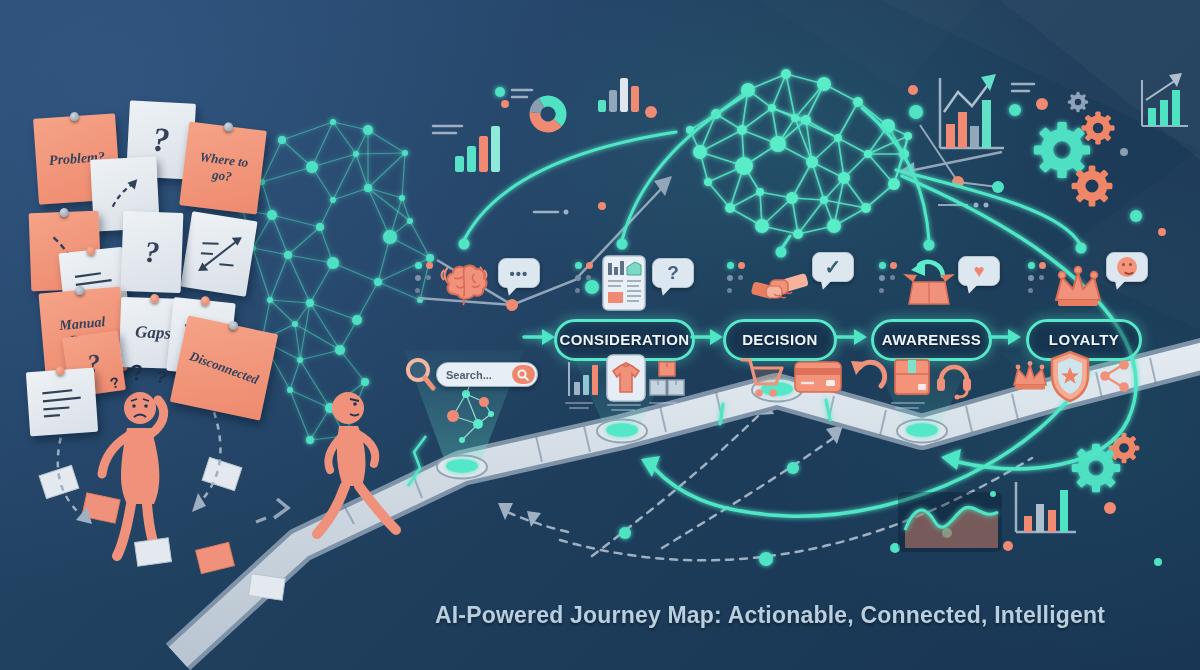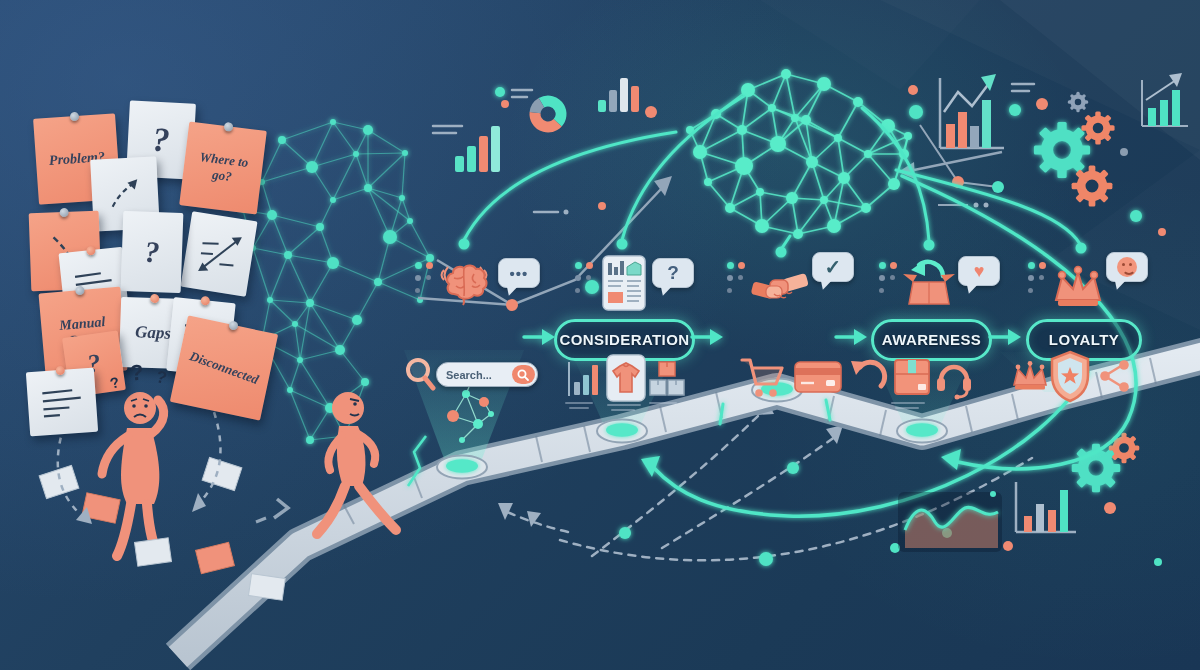--- a/index.html
+++ b/index.html
@@ -734,20 +734,21 @@
   </div>
 </div>
 
 <div class="abs" style="left:104px;top:360px;width:90px;height:40px;color:#1d2f49;font-weight:700;">
   <span class="abs" style="left:6px;top:14px;font-size:15px;transform:rotate(-16deg);">?</span>
   <span class="abs" style="left:26px;top:0px;font-size:22px;transform:rotate(-4deg);">?</span>
   <span class="abs" style="left:52px;top:8px;font-size:17px;transform:rotate(14deg);">?</span>
 </div>
 
 <div class="pill" style="left:554px;top:319px;width:135px;text-align:center;">CONSIDERATION</div>
+<div class="pill" style="left:723px;top:319px;width:108px;">DECISION</div>
 <div class="pill" style="left:871px;top:319px;width:115px;">AWARENESS</div>
 <div class="pill" style="left:1026px;top:319px;width:110px;">LOYALTY</div>
 <svg class="stage-arrow" style="left:522px;">
       <line x1="2" y1="10" x2="22" y2="10" stroke="#4fe6c6" stroke-width="3.5" stroke-linecap="round"></line>
       <polygon points="20,2 33,10 20,18" fill="#4fe6c6"></polygon>
     </svg>
 <svg class="stage-arrow" style="left:690px;">
       <line x1="2" y1="10" x2="22" y2="10" stroke="#4fe6c6" stroke-width="3.5" stroke-linecap="round"></line>
       <polygon points="20,2 33,10 20,18" fill="#4fe6c6"></polygon>
     </svg>
@@ -969,14 +970,15 @@
   <polygon points="22,17 24.4,23.2 31,23.4 25.8,27.4 27.7,33.8 22,30 16.3,33.8 18.2,27.4 13,23.4 19.6,23.2" fill="#f08265"></polygon>
 </svg>
 <svg class="abs" style="left:1098px;top:358px" width="34" height="36">
   <line x1="10" y1="16" x2="23" y2="8" stroke="#f0927b" stroke-width="2.6"></line>
   <line x1="10" y1="20" x2="23" y2="28" stroke="#f0927b" stroke-width="2.6"></line>
   <circle cx="7" cy="18" r="4.8" fill="#f0927b"></circle>
       <circle cx="26" cy="7" r="4.8" fill="#f0927b"></circle>
       <circle cx="26" cy="29" r="4.8" fill="#f0927b"></circle>
 </svg>
 
+<div class="abs caption">AI-Powered Journey Map: Actionable, Connected, Intelligent</div>
 
 </div>
 
 </body></html>

